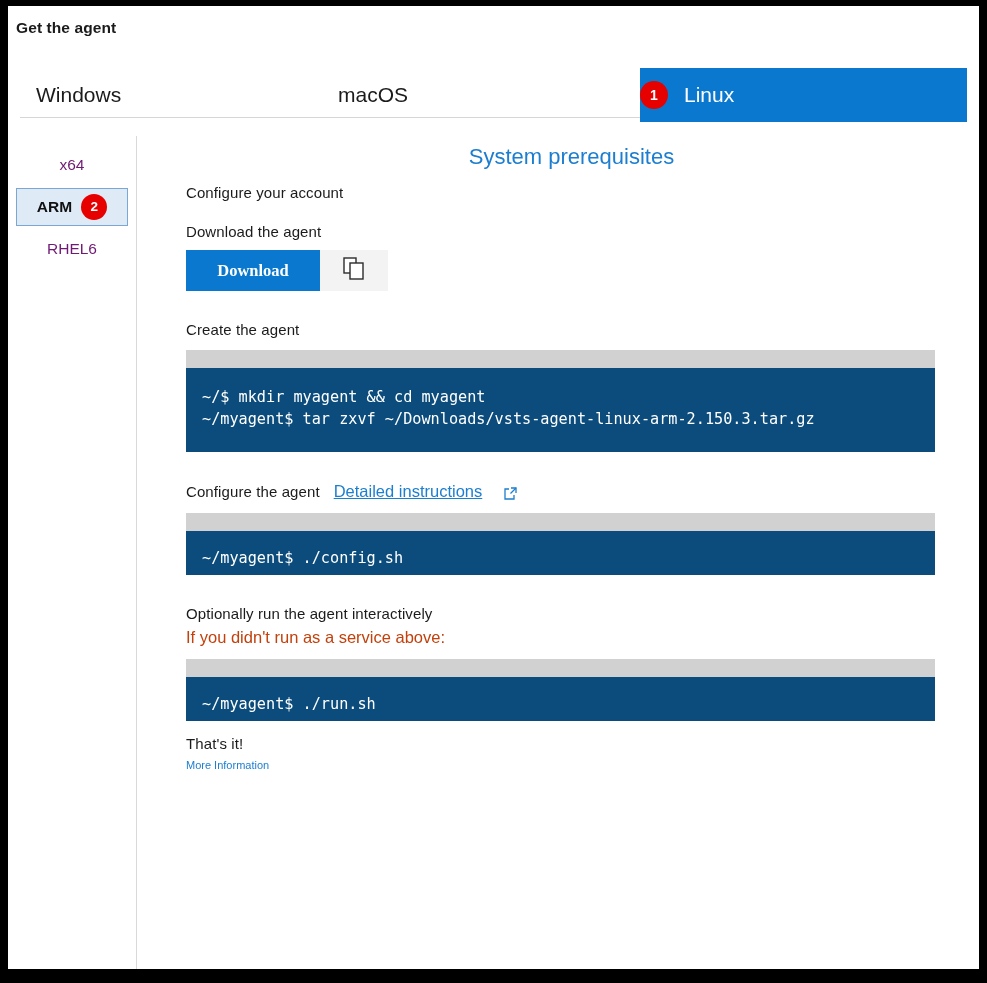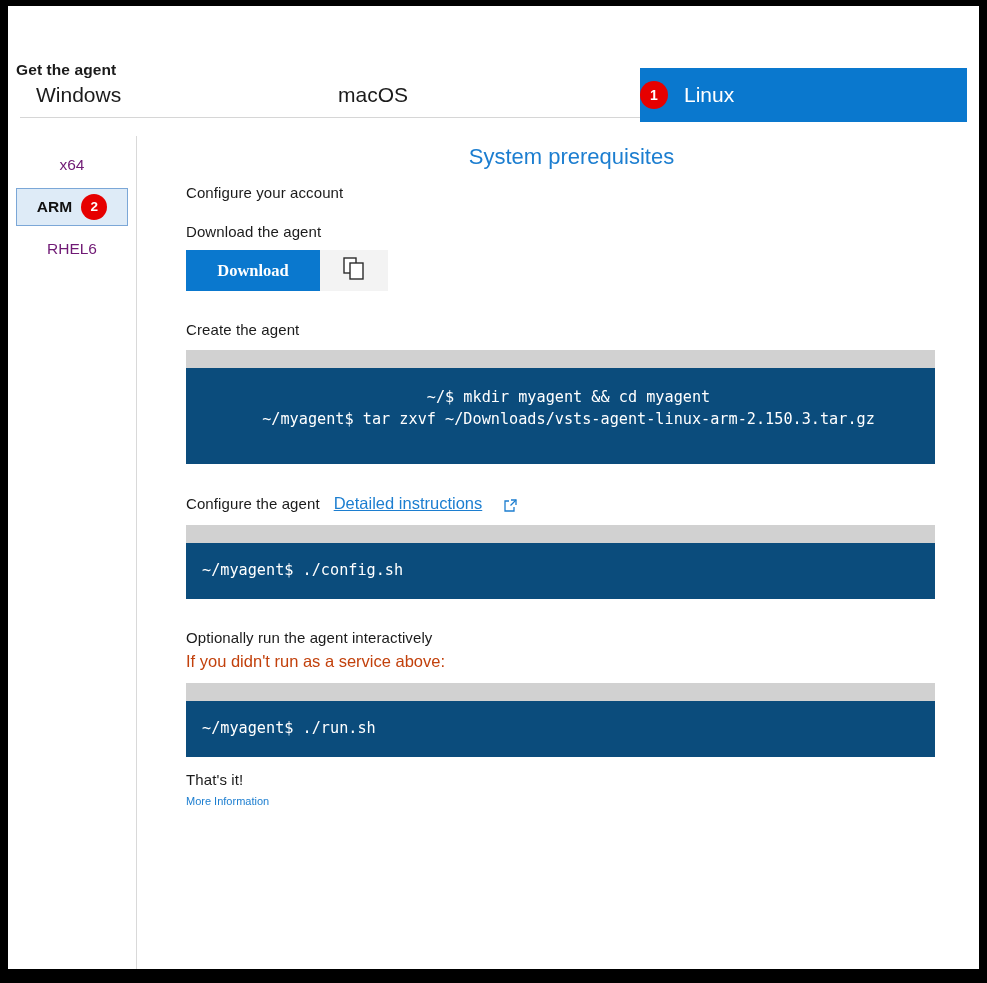--- a/index.html
+++ b/index.html
@@ -36,21 +36,20 @@
 
   
   .dialog-title {
     position: absolute;
     left: 8px;
     top: 13px;
     font-size: 15.5px;
     font-weight: bold;
     color: #1a1a1a;
     letter-spacing: 0.1px;
-    margin-top: 42px;
   }
 
   
   .tabstrip {
     position: absolute;
     left: 0px;
     top: 58px;
     width: 971px;
     height: 54px;
   }
@@ -235,23 +234,23 @@
   .codeblock {
     margin-top: 12px;
     width: 749px;
   }
   .codeblock .bar {
     height: 18px;
     background: #d1d1d1;
   }
   .codeblock .body {
     background: #0b4c7c;
-    padding: 16px 0 18px 16px;
-  }
-  .codeblock.tall .body { padding: 18px 0 34px 16px; text-align: center; }
+    padding: 16px 0 6px 16px;
+  }
+  .codeblock.tall .body { padding: 18px 0 22px 16px; }
   .code-line {
     font-family: "DejaVu Sans Mono", "Liberation Mono", monospace;
     font-size: 15.2px;
     color: #ffffff;
     white-space: pre;
     line-height: 22px;
   }
 
   .thats-it { margin-top: 30px; }
   .more-info {

